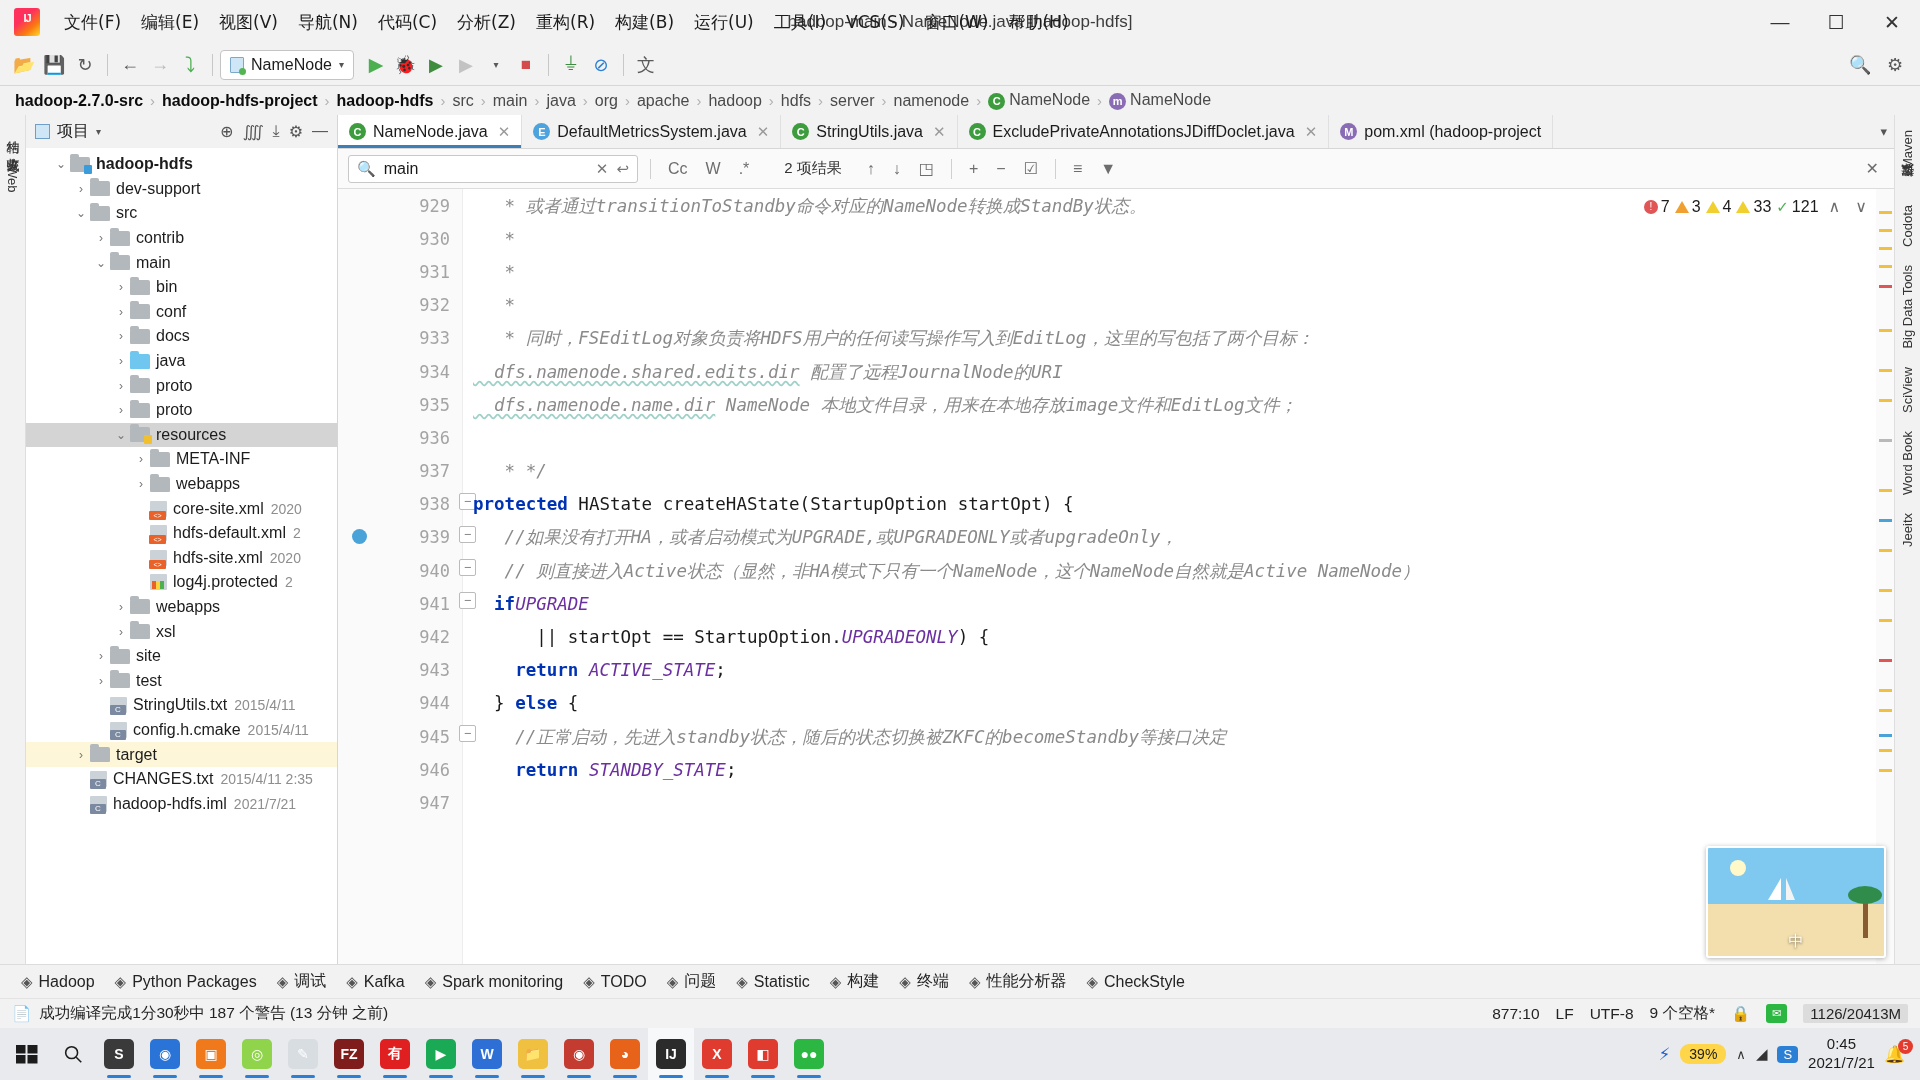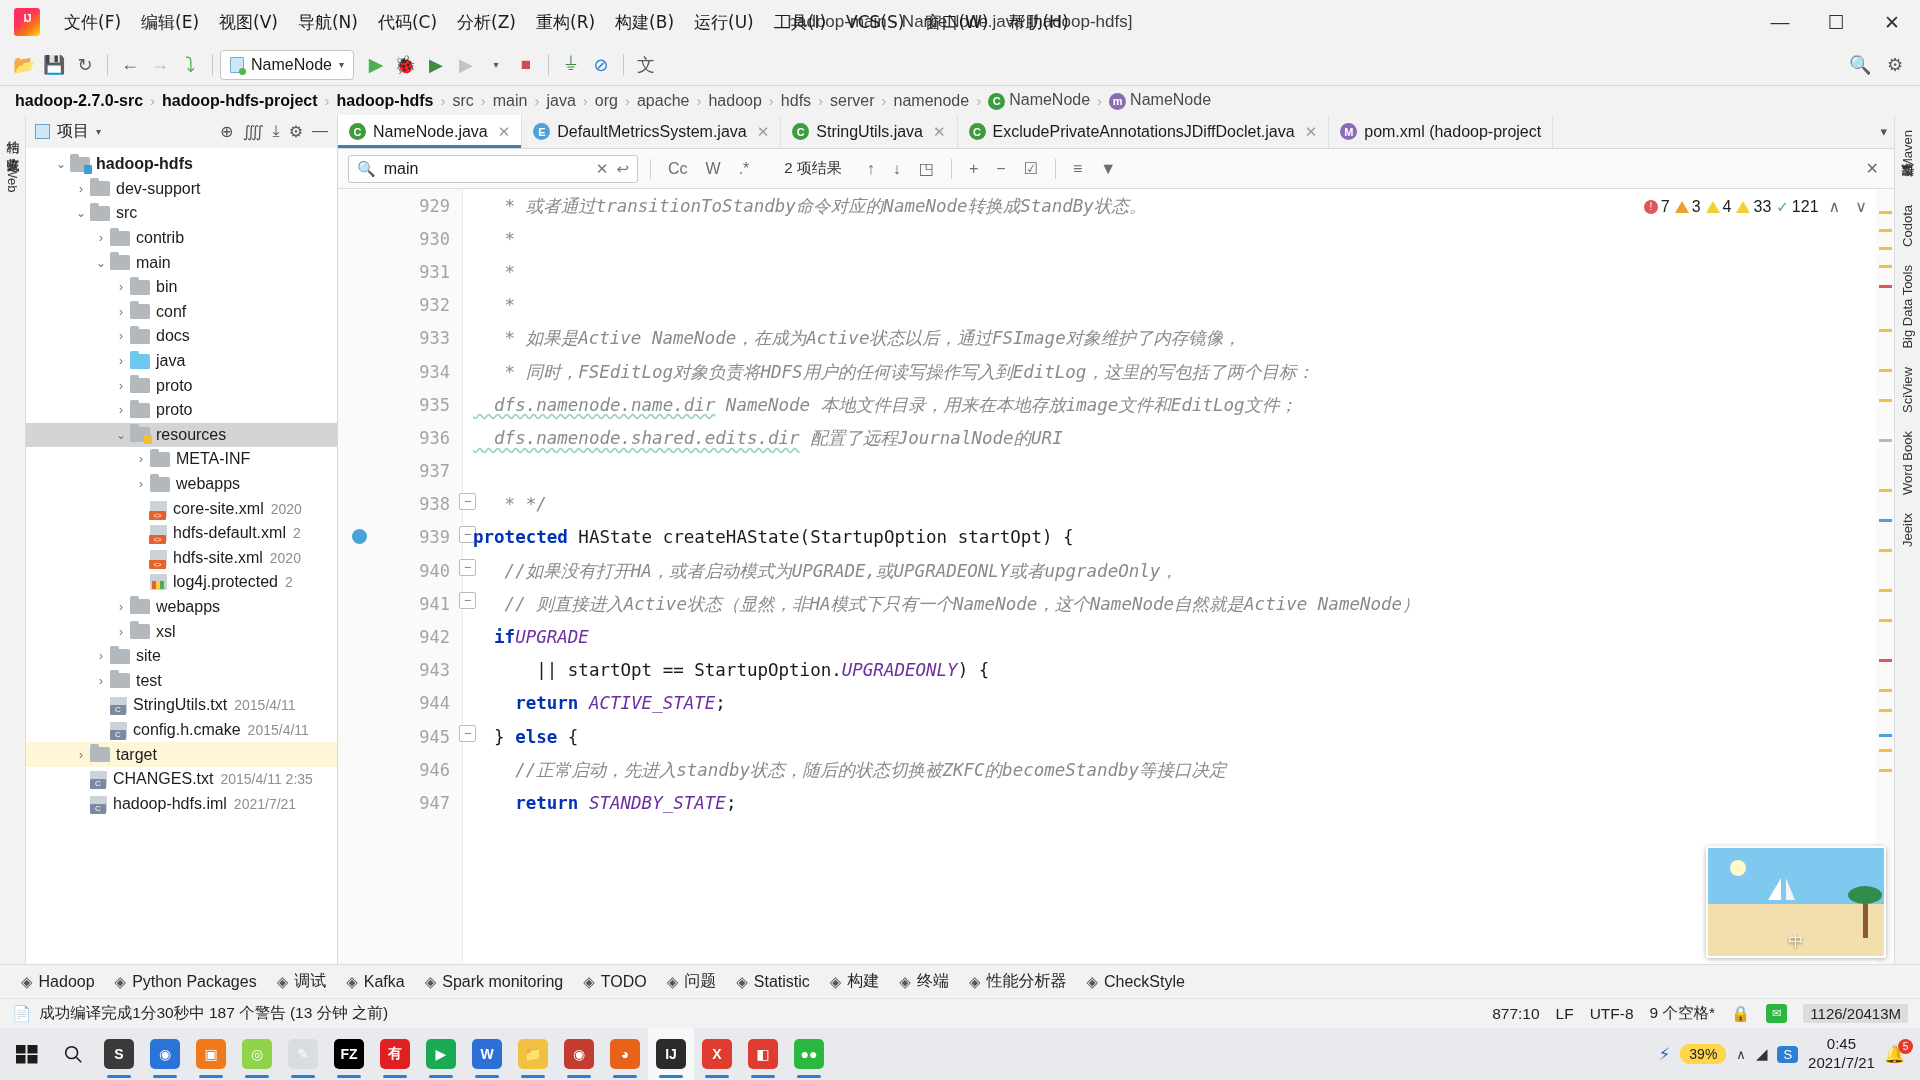--- a/index.html
+++ b/index.html
@@ -524,24 +524,23 @@
             <div class="gline">944</div>
             <div class="gline" style="position: relative;">945<span style="position: absolute; right: -14px; top: 5px; width: 17px; height: 17px; border: 1px solid rgb(187, 187, 187); border-radius: 2px; font-size: 12px; line-height: 15px; text-align: center; color: rgb(136, 136, 136); background: rgb(255, 255, 255);">−</span></div>
             <div class="gline">946</div>
             <div class="gline">947</div>
           </div>
         <div class="code" id="code">
             <div class="cline"><span class="cmt">   * </span><span class="cmt">或者通过transitionToStandby命令对应的NameNode转换成StandBy状态。</span></div>
             <div class="cline"><span class="cmt">   *</span></div>
             <div class="cline"><span class="cmt">   *</span></div>
             <div class="cline"><span class="cmt">   *</span></div>
-            <div class="cline"><span class="cmt">   * 如果是Active NameNode，在成为Active状态以后，通过FSImage对象维护了内存镜像，</span></div>
             <div class="cline"><span class="cmt">   * 同时，FSEditLog对象负责将HDFS用户的任何读写操作写入到EditLog，这里的写包括了两个目标：</span></div>
+            <div class="cline"><span class="cmt wavy">  dfs.namenode.shared.edits.dir</span><span class="cmt"> 配置了远程JournalNode的URI</span></div>
             <div class="cline"><span class="cmt wavy">  dfs.namenode.name.dir</span><span class="cmt"> NameNode 本地文件目录，用来在本地存放image文件和EditLog文件；</span></div>
-            <div class="cline"><span class="cmt wavy">  dfs.namenode.shared.edits.dir</span><span class="cmt"> 配置了远程JournalNode的URI</span></div>
             <div class="cline"><span> </span></div>
             <div class="cline"><span class="cmt">   * */</span></div>
             <div class="cline"><span class="kw">protected </span><span>HAState createHAState(StartupOption startOpt) {</span></div>
             <div class="cline"><span class="cmt">   //如果没有打开HA，或者启动模式为UPGRADE,或UPGRADEONLY或者upgradeOnly，</span></div>
             <div class="cline"><span class="cmt">   // 则直接进入Active状态（显然，非HA模式下只有一个NameNode，这个NameNode自然就是Active NameNode）</span></div>
             <div class="cline"><span>  </span><span class="kw">if</span><span class="st">UPGRADE</span></div>
             <div class="cline"><span>      || startOpt == StartupOption.</span><span class="st">UPGRADEONLY</span><span>) {</span></div>
             <div class="cline"><span>    </span><span class="kw">return</span><span> </span><span class="st">ACTIVE_STATE</span><span>;</span></div>
             <div class="cline"><span>  } </span><span class="kw">else</span><span> {</span></div>
             <div class="cline"><span class="cmt">    //正常启动，先进入standby状态，随后的状态切换被ZKFC的becomeStandby等接口决定</span></div>
@@ -707,21 +706,21 @@
         <div class="tki run">
           <div class="sh" style="background: rgb(240, 122, 27);">▣</div>
         </div>
         <div class="tki run">
           <div class="sh" style="background: rgb(143, 212, 74);">◎</div>
         </div>
         <div class="tki run">
           <div class="sh" style="background: rgb(216, 221, 226);">✎</div>
         </div>
         <div class="tki run">
-          <div class="sh" style="background: #000000;">FZ</div>
+          <div class="sh" style="background: #7f1d1d;">FZ</div>
         </div>
         <div class="tki run">
           <div class="sh" style="background: rgb(224, 32, 32);">有</div>
         </div>
         <div class="tki run">
           <div class="sh" style="background: rgb(26, 170, 85);">▶</div>
         </div>
         <div class="tki run">
           <div class="sh" style="background: rgb(45, 111, 213);">W</div>
         </div>

